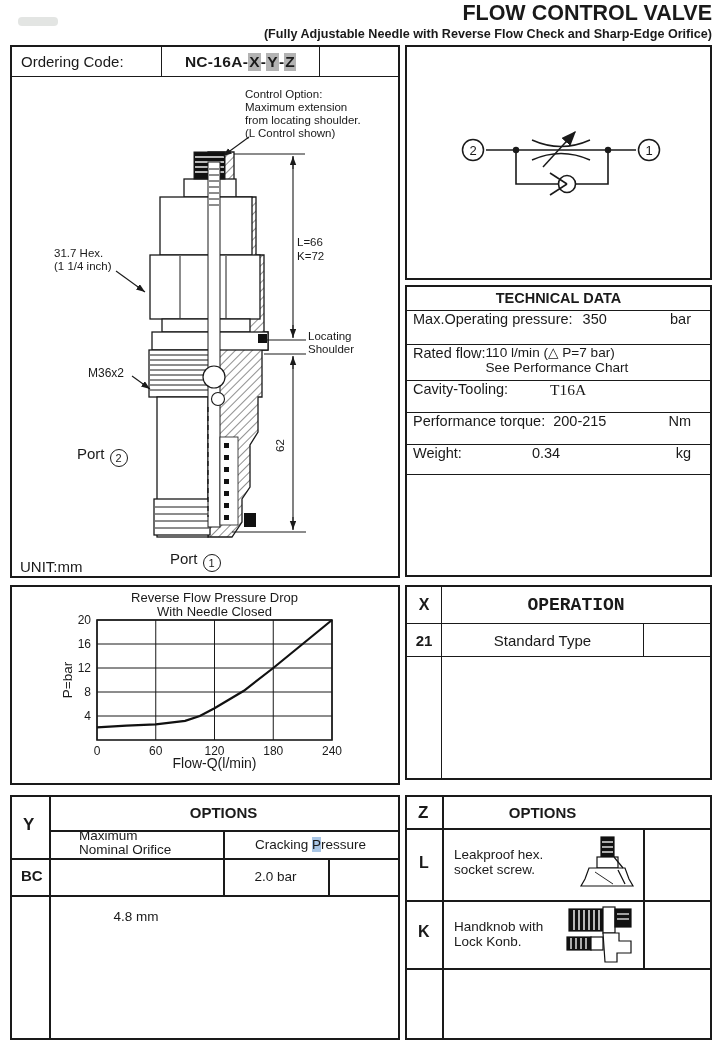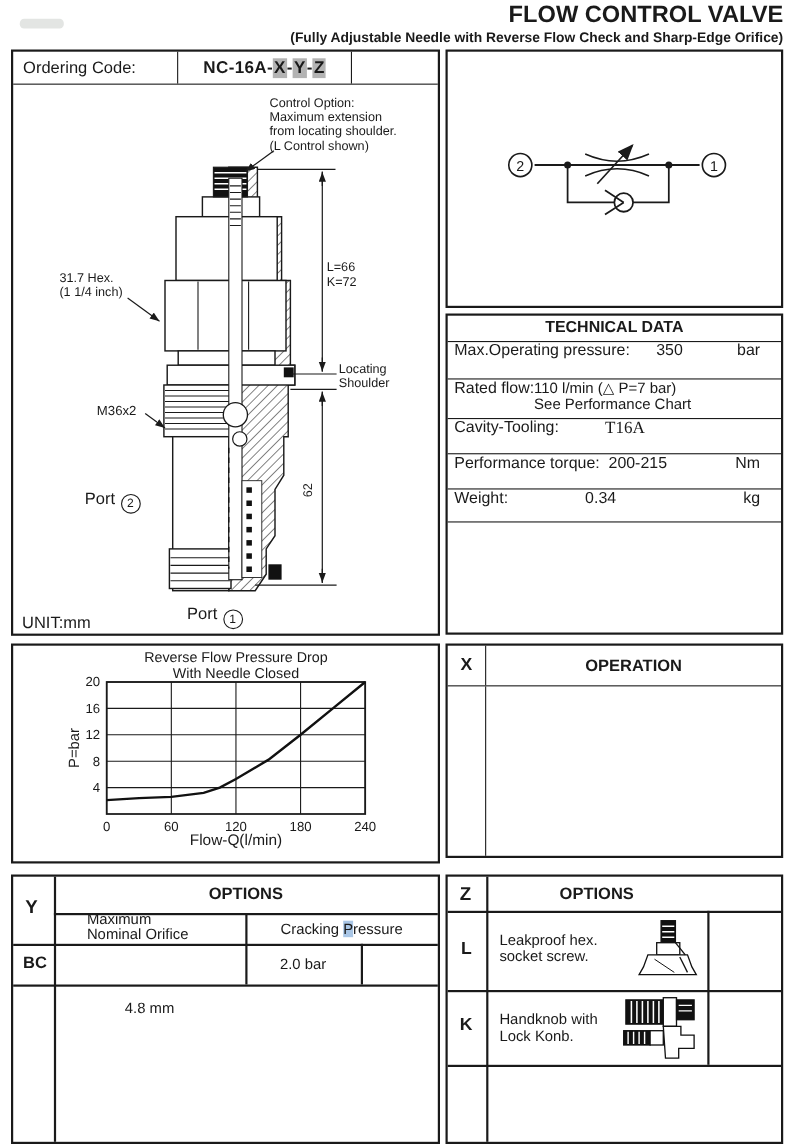--- a/index.html
+++ b/index.html
@@ -207,21 +207,21 @@
     <circle cx="242" cy="103" r="10.5" fill="#fff" stroke="#1a1a1a" stroke-width="1.5"></circle>
     <text class="chart-text" x="66" y="108" font-size="13" text-anchor="middle" fill="#1a1a1a">2</text>
     <text class="chart-text" x="242" y="108" font-size="13" text-anchor="middle" fill="#1a1a1a">1</text>
   </svg>
 </div>
 
 <div class="panel" id="panel-tech" style="left:405px;top:285px;width:307px;height:292px;">
   <div class="t-title">TECHNICAL DATA</div>
   <div class="t-row" style="height:34px;">
     <span>Max.Operating pressure:</span>
-    <span style="margin-left:24px;">350</span>
+    <span style="margin-left:10px;">350</span>
     <span class="unit">bar</span>
   </div>
   <div class="t-row" style="height:36px;">
     <span>Rated flow:</span>
     <span style="font-size:13.6px;line-height:15px;">
       <span style="display:block;">110 l/min (△ P=7 bar)</span>
       <span style="display:block;">See Performance Chart</span>
     </span>
   </div>
   <div class="t-row" style="height:32px;">
@@ -267,21 +267,26 @@
       <text x="202.5" y="15" font-size="13" text-anchor="middle" fill="#1a1a1a" class="chart-text">Reverse Flow Pressure Drop</text>
       <text x="202.5" y="29" font-size="13" text-anchor="middle" fill="#1a1a1a" class="chart-text">With Needle Closed</text>
       <text x="60" y="93" font-size="13.5" text-anchor="middle" fill="#1a1a1a" transform="rotate(-90 60 93)" class="chart-text">P=bar</text>
       <text x="202.5" y="181" font-size="14" text-anchor="middle" fill="#1a1a1a" class="chart-text">Flow-Q(l/min)</text>
     </svg>
 </div>
 
 <div class="panel" id="panel-x" style="left:405px;top:585px;width:307px;height:195px;display:flex;flex-direction:column;">
   <div class="xr" style="height:37px;border-bottom:1.5px solid #1a1a1a;">
     <div class="cell-code" style="font-size:16px;">X</div>
-    <div style="flex:1;display:flex;align-items:center;justify-content:center;font-weight:bold;font-size:15px;">OPERATION</div>
+    <div style="flex:1;display:flex;align-items:center;justify-content:center;font-weight:bold;font-size:18px;font-family:Liberation Mono, monospace;">OPERATION</div>
+  </div>
+  <div class="xr" style="height:33px;border-bottom:1.5px solid #1a1a1a;">
+    <div class="cell-code" style="font-size:15px;">21</div>
+    <div style="flex:1;display:flex;align-items:center;justify-content:center;font-size:15px;">Standard Type</div>
+    <div style="width:66px;border-left:1.5px solid #1a1a1a;"></div>
   </div>
   <div class="xr" style="flex:1;">
     <div class="cell-code"></div>
     <div style="flex:1;"></div>
   </div>
 </div>
 
 <div class="panel" id="panel-y" style="left:10px;top:795px;width:390px;height:245px;">
   <div class="vline" style="left:37px;top:0;height:241px;"></div>
   <div class="hline" style="left:37px;top:33px;width:349px;"></div>

